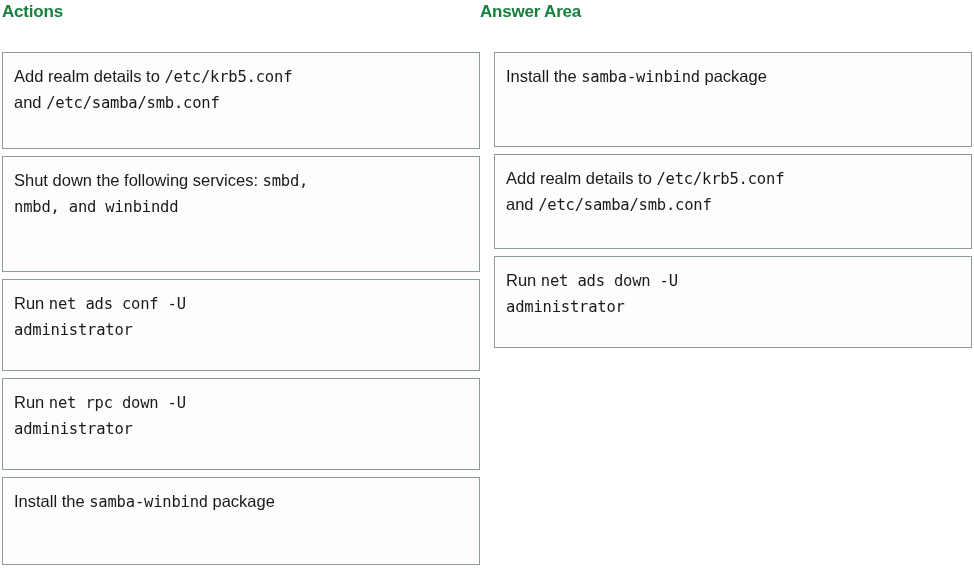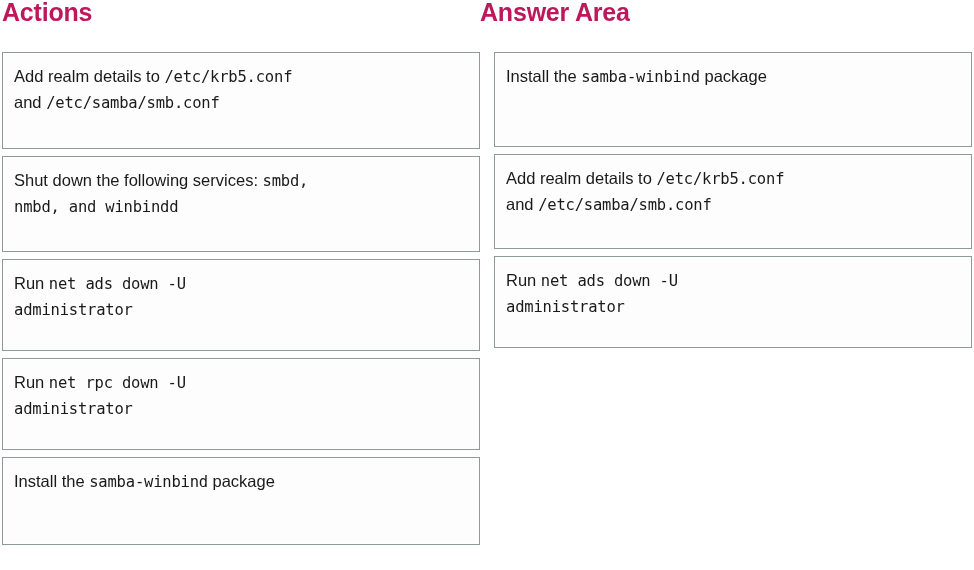--- a/index.html
+++ b/index.html
@@ -20,24 +20,24 @@
     position: relative;
     width: 974px;
     height: 570px;
   }
 
   
   .col-heading {
     position: absolute;
     font-family: "Liberation Sans", sans-serif;
     font-weight: bold;
-    font-size: 25px;
+    font-size: 17px;
     line-height: 26px;
     letter-spacing: -0.2px;
-    color: #be185d;
+    color: #15803d;
     white-space: nowrap;
   }
   #heading-actions { left: 2px;   top: -1px; }
   #heading-answer  { left: 480px; top: -1px; }
 
   
   .column {
     position: absolute;
     top: 52px;
   }
@@ -67,21 +67,21 @@
 
   
   .mono {
     font-family: "DejaVu Sans Mono", "Liberation Mono", monospace;
     font-size: 15.5px;
     letter-spacing: -0.2px;
   }
 
   
   .h-tall   { height: 97px; }
-  .h-tall2  { height: 96px; }
+  .h-tall2  { height: 116px; }
   .h-mid    { height: 92px; }
   .h-short  { height: 88px; }
 
   .ans-h1 { height: 95px; }
   .ans-h2 { height: 95px; }
   .ans-h3 { height: 92px; }
 </style>
 </head>
 <body>
 
@@ -97,21 +97,21 @@
       <div class="item-text"><span>Add realm details to </span><span class="mono">/etc/krb5.conf</span><span>
 and </span><span class="mono">/etc/samba/smb.conf</span></div>
     </div>
 
     <div class="item-box h-tall2">
       <div class="item-text"><span>Shut down the following services: </span><span class="mono">smbd,
 nmbd, and winbindd</span></div>
     </div>
 
     <div class="item-box h-mid">
-      <div class="item-text"><span>Run </span><span class="mono">net ads down -U
+      <div class="item-text"><span>Run </span><span class="mono">net ads conf -U
 administrator</span></div>
     </div>
 
     <div class="item-box h-mid">
       <div class="item-text"><span>Run </span><span class="mono">net rpc down -U
 administrator</span></div>
     </div>
 
     <div class="item-box h-short">
       <div class="item-text"><span>Install the </span><span class="mono">samba-winbind</span><span> package</span></div>

